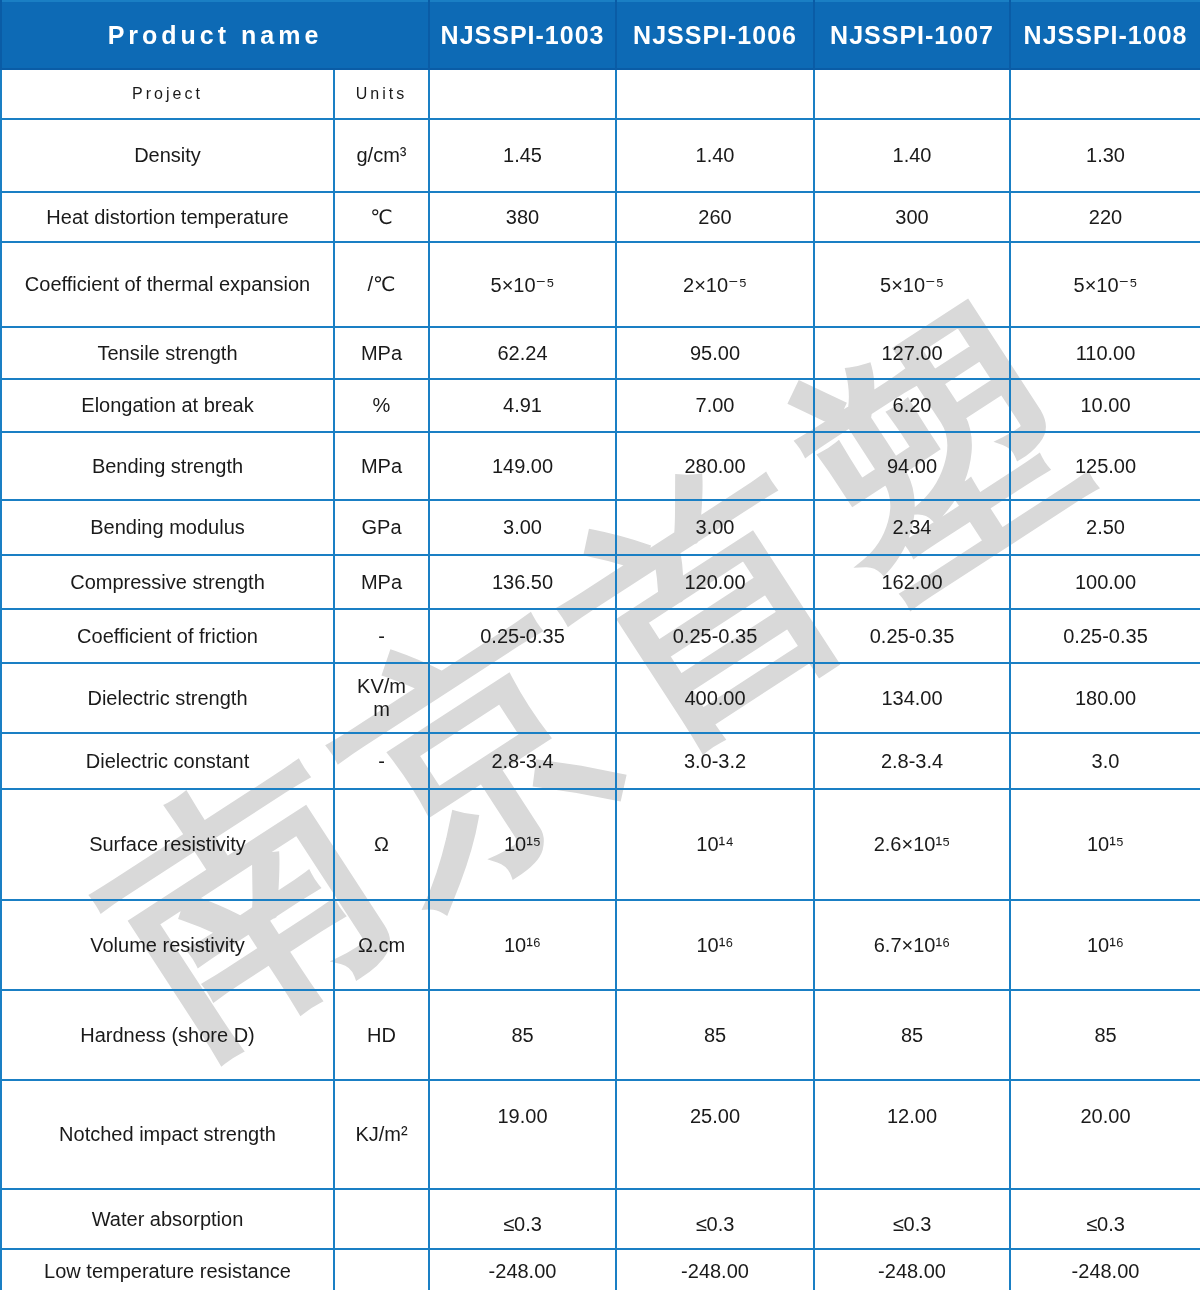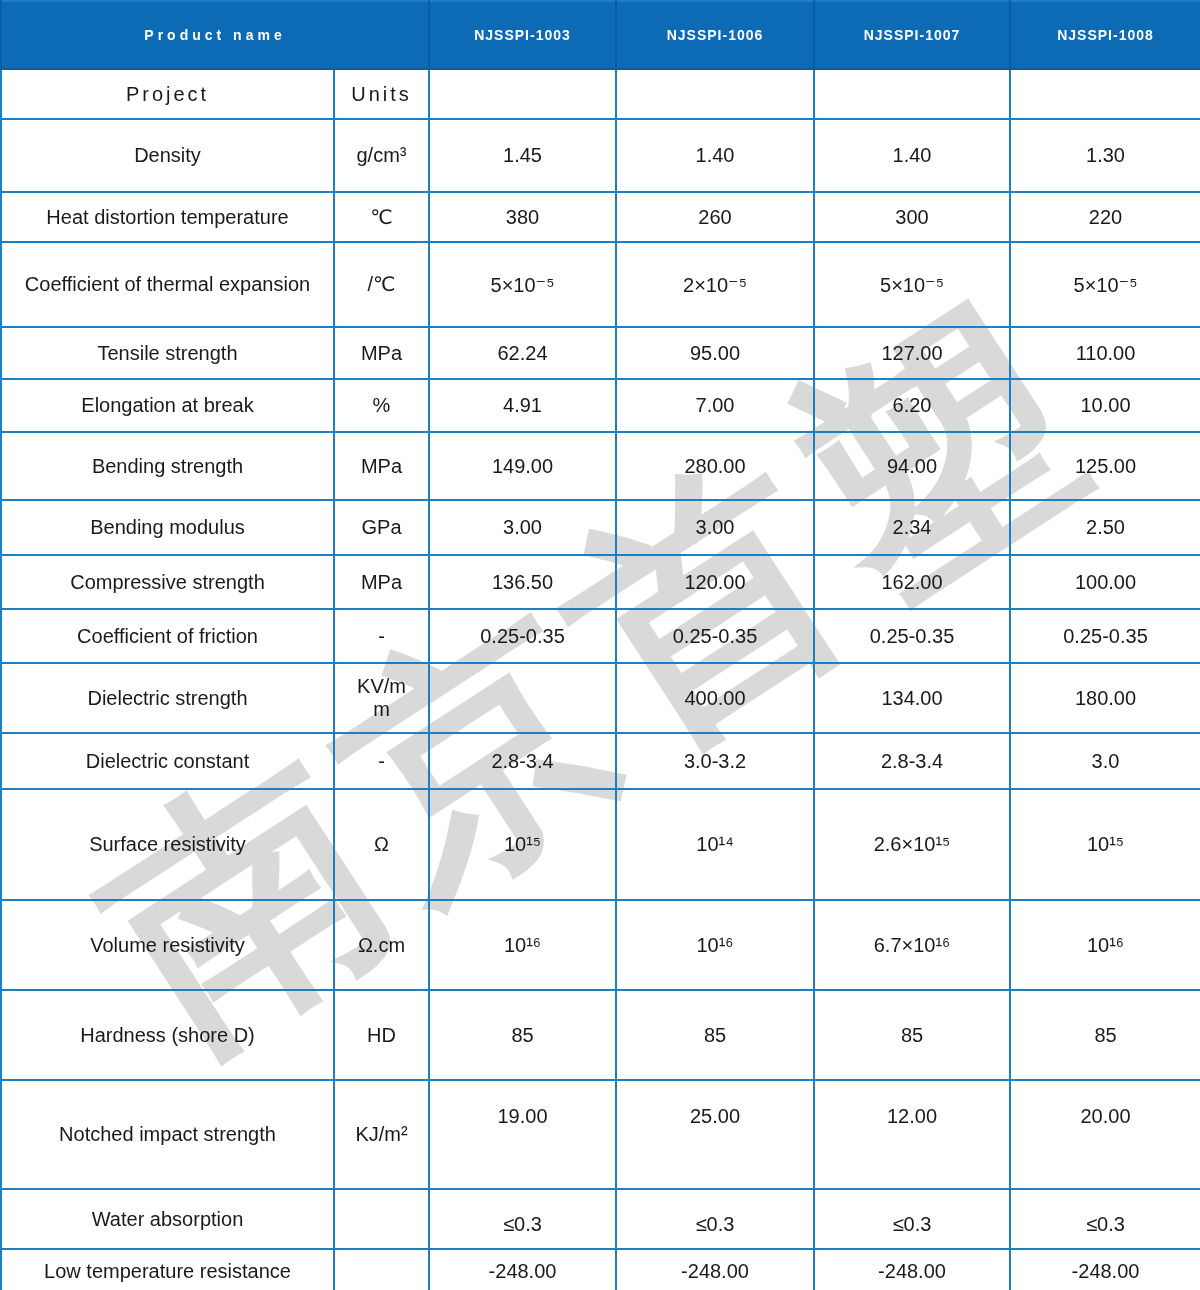--- a/index.html
+++ b/index.html
@@ -28,27 +28,27 @@
   }
   th,td{
     border:2px solid var(--grid);
     text-align:center;vertical-align:middle;
     color:var(--text);font-size:20px;padding:0 4px;
     background:transparent;overflow:hidden;
   }
   tr.head-row th{
     background:var(--header-bg);
     color:var(--header-text);
-    font-weight:bold;font-size:14px;letter-spacing:1px;
+    font-weight:bold;font-size:25px;letter-spacing:1px;
     border:2px solid var(--header-border);border-top:none;
     height:66px;
   }
   tr.head-row th.corner{letter-spacing:4px;}
   tr.sub-row{height:50px;}
-  tr.sub-row td{font-size:20px;}
+  tr.sub-row td{font-size:16px;}
   td.spaced{letter-spacing:3px;}
   td.unit{white-space:pre-line;line-height:1.15;}
   td.vtop{vertical-align:top;padding-top:24px;}
   td.vlow{vertical-align:bottom;padding-bottom:12px;}
 </style>
 </head>
 <body>
 
 <div class="page">
   <div class="watermark">南京首塑</div>

